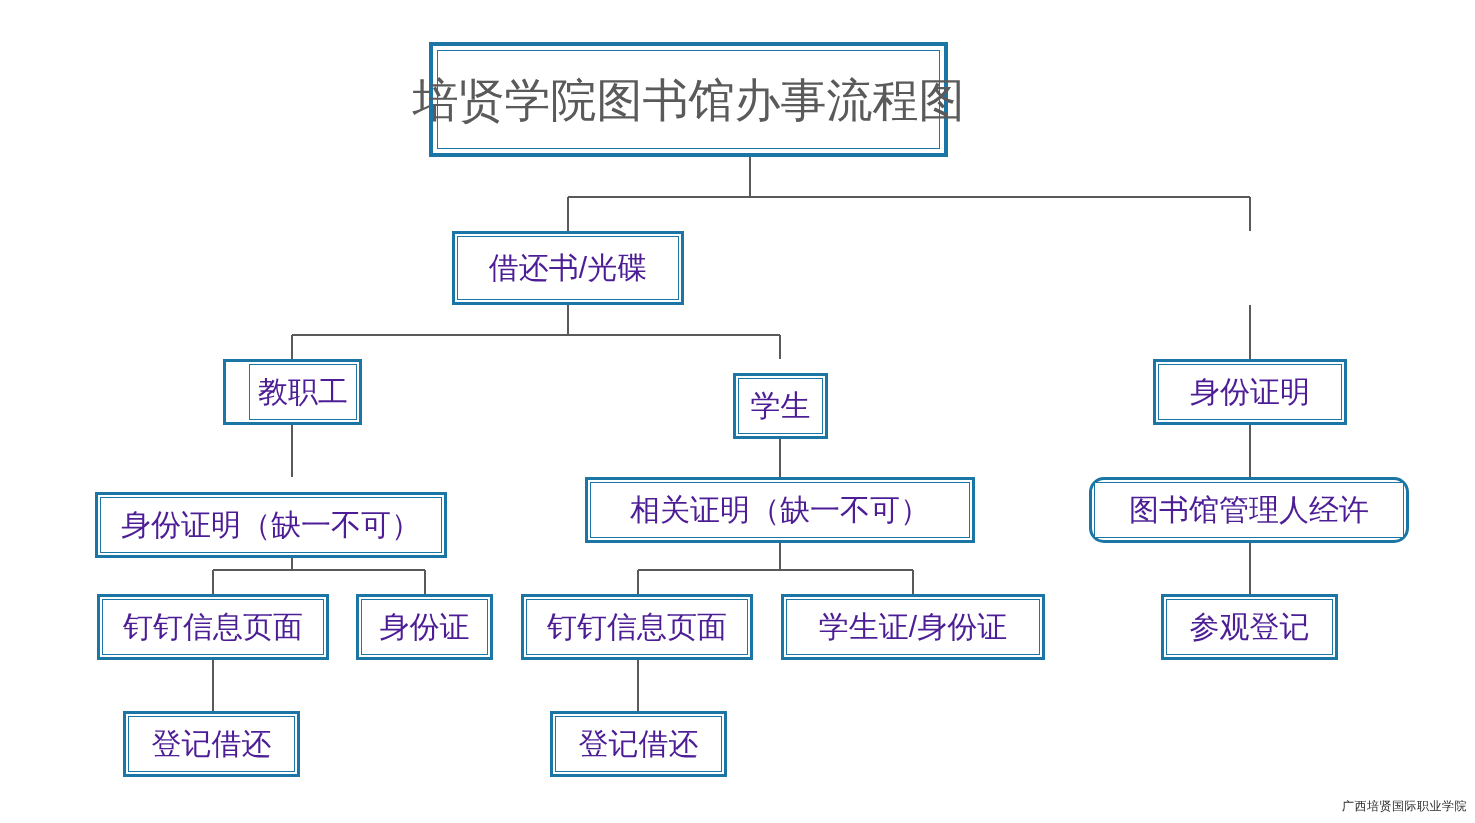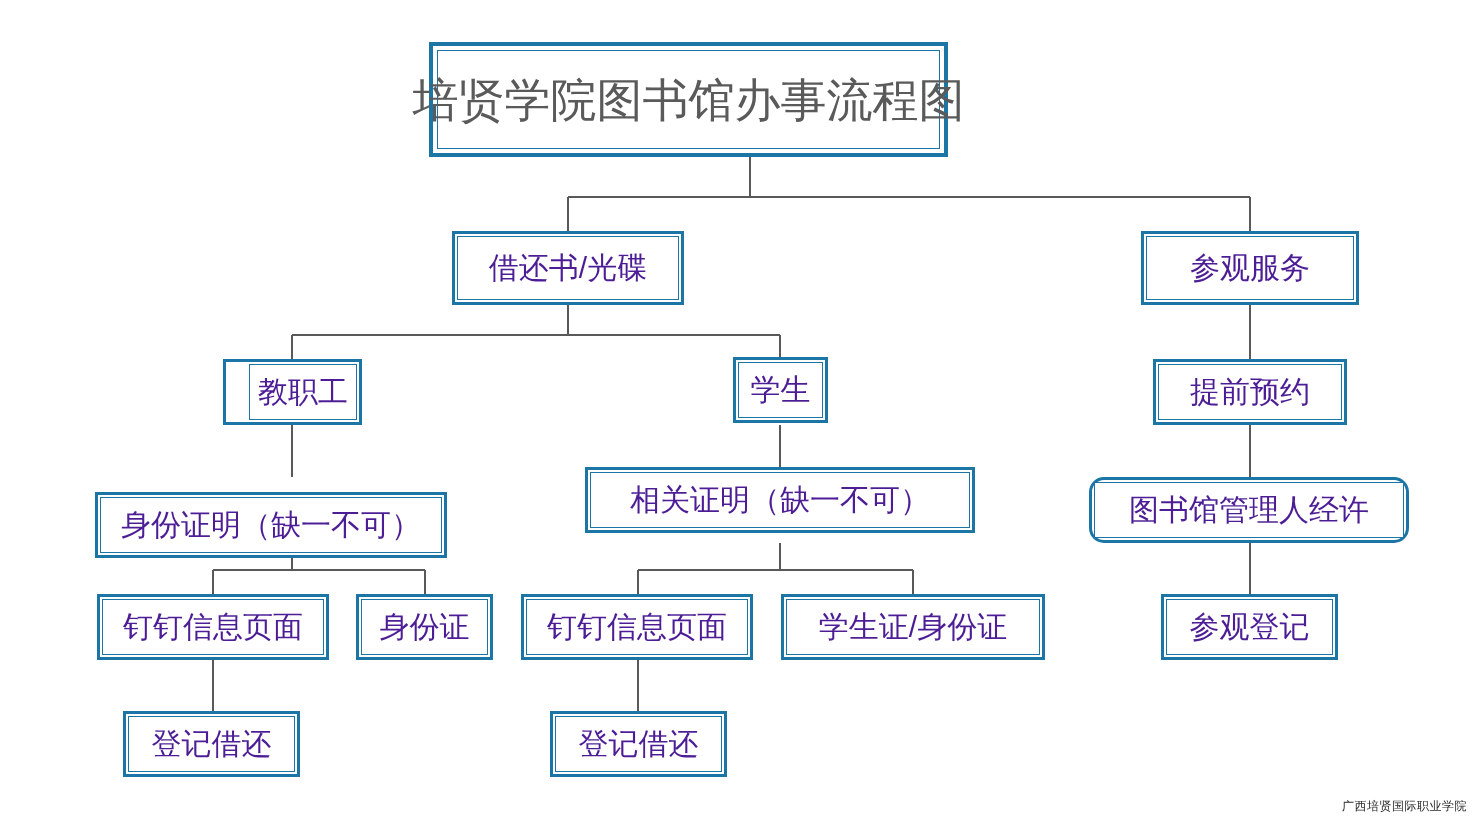--- a/index.html
+++ b/index.html
@@ -133,51 +133,46 @@
       <span class="label">培贤学院图书馆办事流程图</span>
     </div>
   </div>
 
   <div class="node" style="left:452px; top:231px; width:232px; height:74px;">
     <div class="inner">
       <span class="label">借还书/光碟</span>
     </div>
   </div>
 
-  <div class="node" style="left:1141px; top:231px; width:218px; height:74px;">
-    <div class="inner">
-      <span class="label">参观服务</span>
-    </div>
-  </div>
 
   <div class="node" style="left:223px; top:359px; width:139px; height:66px;padding-left:23px;">
     <div class="inner">
       <span class="label">教职工</span>
     </div>
   </div>
 
-  <div class="node" style="left:733px; top:357px; width:95px; height:66px;">
+  <div class="node" style="left:733px; top:373px; width:95px; height:66px;">
     <div class="inner">
       <span class="label">学生</span>
     </div>
   </div>
 
   <div class="node" style="left:1153px; top:359px; width:194px; height:66px;">
     <div class="inner">
-      <span class="label">提前预约</span>
+      <span class="label">身份证明</span>
     </div>
   </div>
 
   <div class="node" style="left:95px; top:492px; width:352px; height:66px;">
     <div class="inner">
       <span class="label">身份证明（缺一不可）</span>
     </div>
   </div>
 
-  <div class="node" style="left:585px; top:467px; width:390px; height:66px;">
+  <div class="node" style="left:585px; top:477px; width:390px; height:66px;">
     <div class="inner">
       <span class="label">相关证明（缺一不可）</span>
     </div>
   </div>
 
   <div class="node" style="left:1089px; top:477px; width:320px; height:66px;border-radius:15px;">
     <div class="inner">
       <span class="label">图书馆管理人经许</span>
     </div>
   </div>

